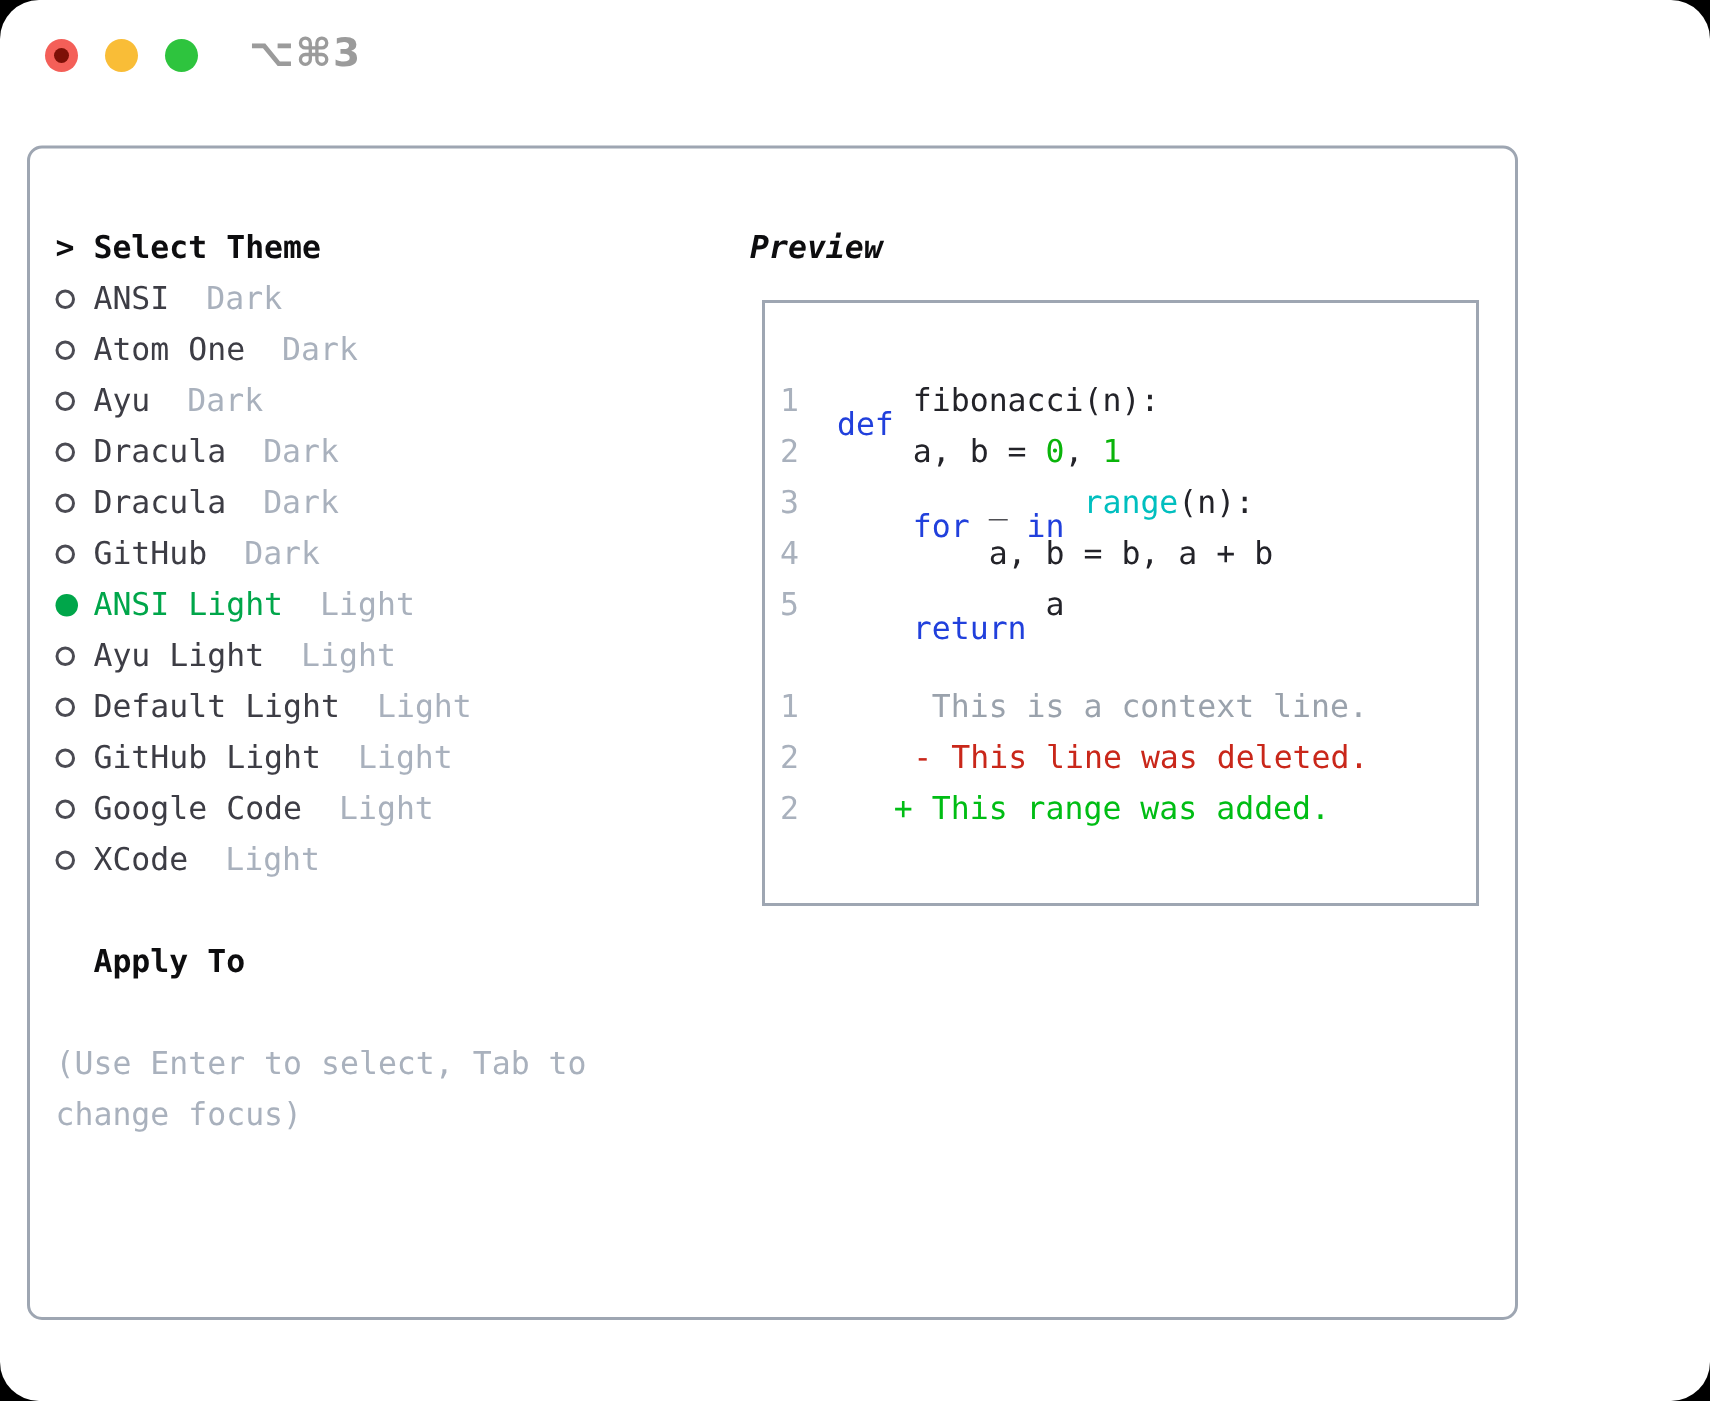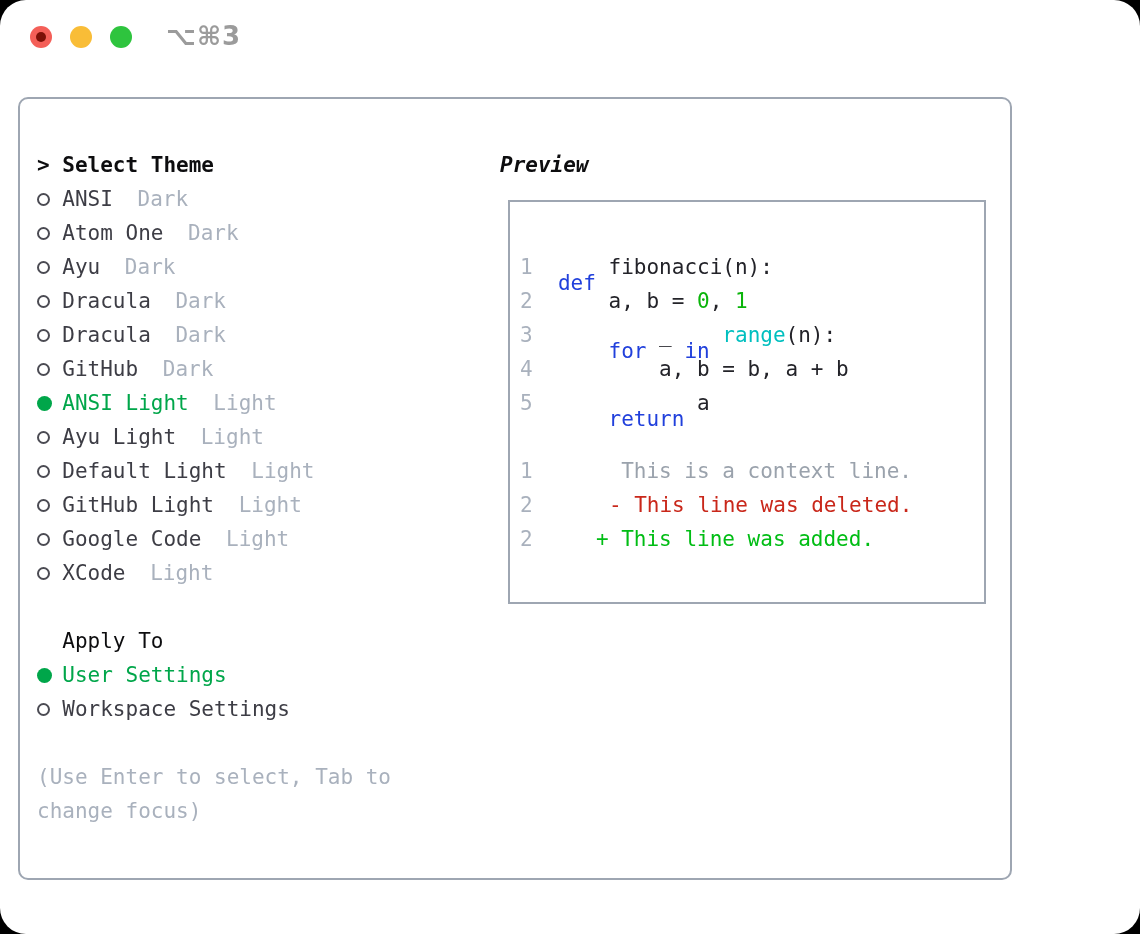--- a/index.html
+++ b/index.html
@@ -21,21 +21,21 @@
     font-family:"DejaVu Sans","Liberation Sans",sans-serif;}
   
   .panel{position:absolute;left:18px;top:97px;width:994px;height:783px;
     border:2px solid var(--border_gray);border-radius:10px;box-sizing:border-box;background:#fff;}
   
   .row{display:flex;align-items:center;height:34px;white-space:pre;
     font-size:21px;line-height:34px;color:var(--text_dark);}
   .leftcol{position:absolute;left:37px;top:148px;}
   .mk{display:inline-flex;align-items:center;width:2ch;flex:none;}
   .hdr{font-weight:bold;color:var(--header_black);}
-  .hdr2{font-weight:normal;color:var(--header_black);}
+  .hdr2{font-weight:bold;color:var(--header_black);}
   .radio{width:13px;height:13px;border-radius:50%;border:2px solid #4b4b53;
     box-sizing:border-box;display:inline-block;}
   .radio.on{width:15px;height:15px;border:none;background:var(--accent_green);}
   .t-var{color:var(--muted_gray);margin-left:12px;}
   .sel{color:var(--accent_green);}
   .hint{color:var(--muted_gray);}
   
   .preview-title{position:absolute;left:500px;top:148px;font-style:italic;}
   .preview-box{position:absolute;left:508px;top:200px;width:478px;height:404px;
     border:2px solid var(--border_gray);box-sizing:border-box;background:#fff;}
@@ -80,40 +80,36 @@
         <div class="row"><span class="mk"><span class="radio"></span></span><span>Default Light</span><span class="t-var"> Light</span></div>
         <div class="row"><span class="mk"><span class="radio"></span></span><span>GitHub Light</span><span class="t-var"> Light</span></div>
         <div class="row"><span class="mk"><span class="radio"></span></span><span>Google Code</span><span class="t-var"> Light</span></div>
         <div class="row"><span class="mk"><span class="radio"></span></span><span>XCode</span><span class="t-var"> Light</span></div>
       </div>
     <div class="row"></div>
     <div class="row">
       <span class="mk"></span>
       <span class="hdr2">Apply To</span>
     </div>
-    <div id="apply-list">
-        <div class="row"><span class="mk"><span class="radio on"></span></span><span class="sel">User Settings</span></div>
-        <div class="row"><span class="mk"><span class="radio"></span></span><span>Workspace Settings</span></div>
-      </div>
     <div class="row"></div>
     <div class="row hint">(Use Enter to select, Tab to</div>
     <div class="row hint">change focus)</div>
   </div>
 
   <div class="row preview-title">
     <span class="hdr">Preview</span>
   </div>
 
   <div class="preview-box">
     <div class="code" id="preview-code">
         <div class="row"><span class="ln">1</span><span class="fg">  </span><span class="kw">def</span><span class="fg"> fibonacci(n):</span></div>
         <div class="row"><span class="ln">2</span><span class="fg">      a, b = </span><span class="num">0</span><span class="fg">, </span><span class="num">1</span></div>
         <div class="row"><span class="ln">3</span><span class="fg">      </span><span class="kw">for</span><span class="fg"> _ </span><span class="kw">in</span><span class="fg"> </span><span class="fn">range</span><span class="fg">(n):</span></div>
         <div class="row"><span class="ln">4</span><span class="fg">          a, b = b, a + b</span></div>
         <div class="row"><span class="ln">5</span><span class="fg">      </span><span class="kw">return</span><span class="fg"> a</span></div>
         <div class="row"></div>
         <div class="row"><span class="ln">1</span><span class="ctx">       This is a context line.</span></div>
         <div class="row"><span class="ln">2</span><span class="fg">     </span><span class="del">- This line was deleted.</span></div>
-        <div class="row"><span class="ln">2</span><span class="fg">     </span><span class="add">+ This line was added.</span></div>
+        <div class="row"><span class="ln">2</span><span class="fg">     </span><span class="add">+ This range was added.</span></div>
       </div>
   </div>
 
 </div>
 
 </body></html>

